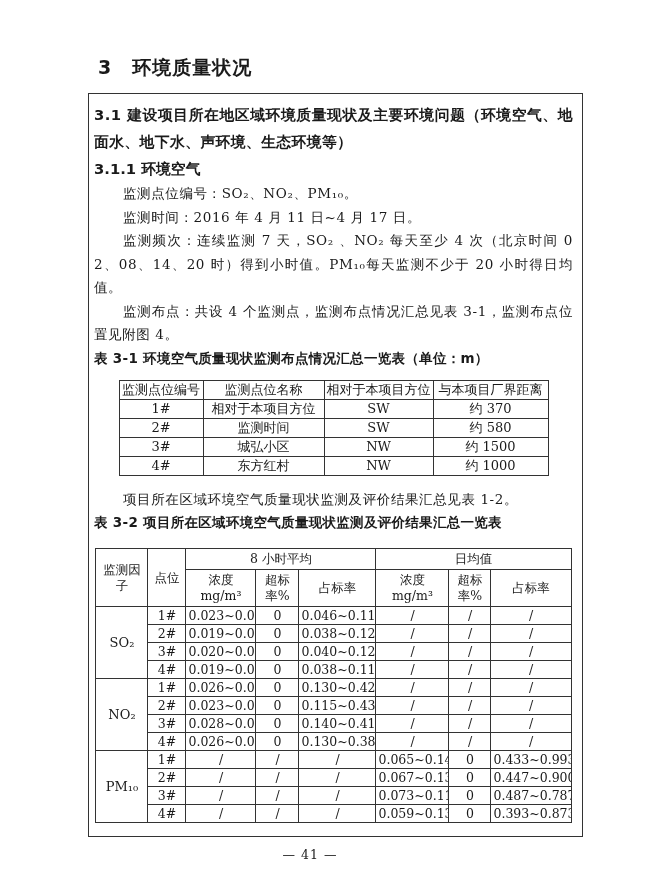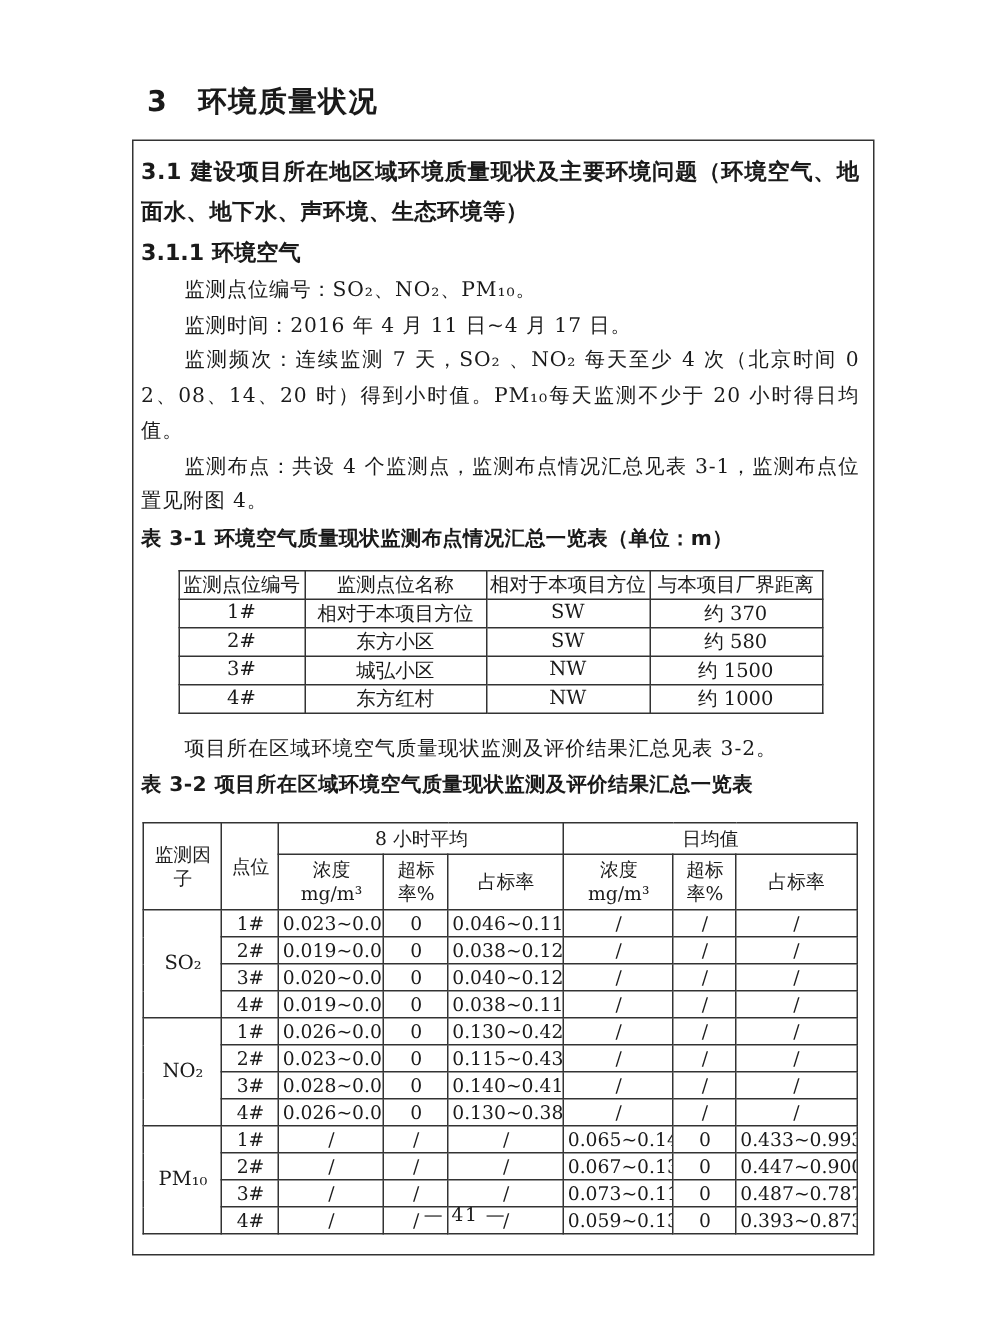--- a/index.html
+++ b/index.html
@@ -50,21 +50,21 @@
   .t31 th,.t31 td{height:18px;}
 
   .t32{width:475px;margin:16px auto;font-size:12.5px;}
   .t32 th{white-space:pre-line;line-height:16px;}
   .t32 .grow th{height:20px;}
   .t32 .srow th{height:36px;}
   .t32 td{height:17px;}
   .t32 .factor{font-size:13px;}
 
   .footer{
-    position:absolute;left:0;top:802px;width:620px;
+    position:absolute;left:0;top:847px;width:620px;
     text-align:center;font-size:12.5px;letter-spacing:1px;
   }
 </style>
 </head>
 <body>
 
 <div class="page">
 
   <h1 class="chapter">3　环境质量状况</h1>
 
@@ -95,40 +95,40 @@
         <th>与本项目厂界距离</th>
       </tr>
       <tr>
         <td>1#</td>
         <td>相对于本项目方位</td>
         <td>SW</td>
         <td>约 370</td>
       </tr>
       <tr>
         <td>2#</td>
-        <td>东方小区</td>
+        <td>监测时间</td>
         <td>SW</td>
         <td>约 580</td>
       </tr>
       <tr>
         <td>3#</td>
         <td>城弘小区</td>
         <td>NW</td>
         <td>约 1500</td>
       </tr>
       <tr>
         <td>4#</td>
         <td>东方红村</td>
         <td>NW</td>
         <td>约 1000</td>
       </tr>
     </tbody>
       </table>
 
-    <p class="body">项目所在区域环境空气质量现状监测及评价结果汇总见表 3-2。</p>
+    <p class="body">项目所在区域环境空气质量现状监测及评价结果汇总见表 1-2。</p>
 
     <p class="tcaption">表 3-2 项目所在区域环境空气质量现状监测及评价结果汇总一览表</p>
 
     <table class="t32">
       <colgroup>
           <col style="width:52px">
           <col style="width:38px">
           <col style="width:70px">
           <col style="width:43px">
           <col style="width:77px">

